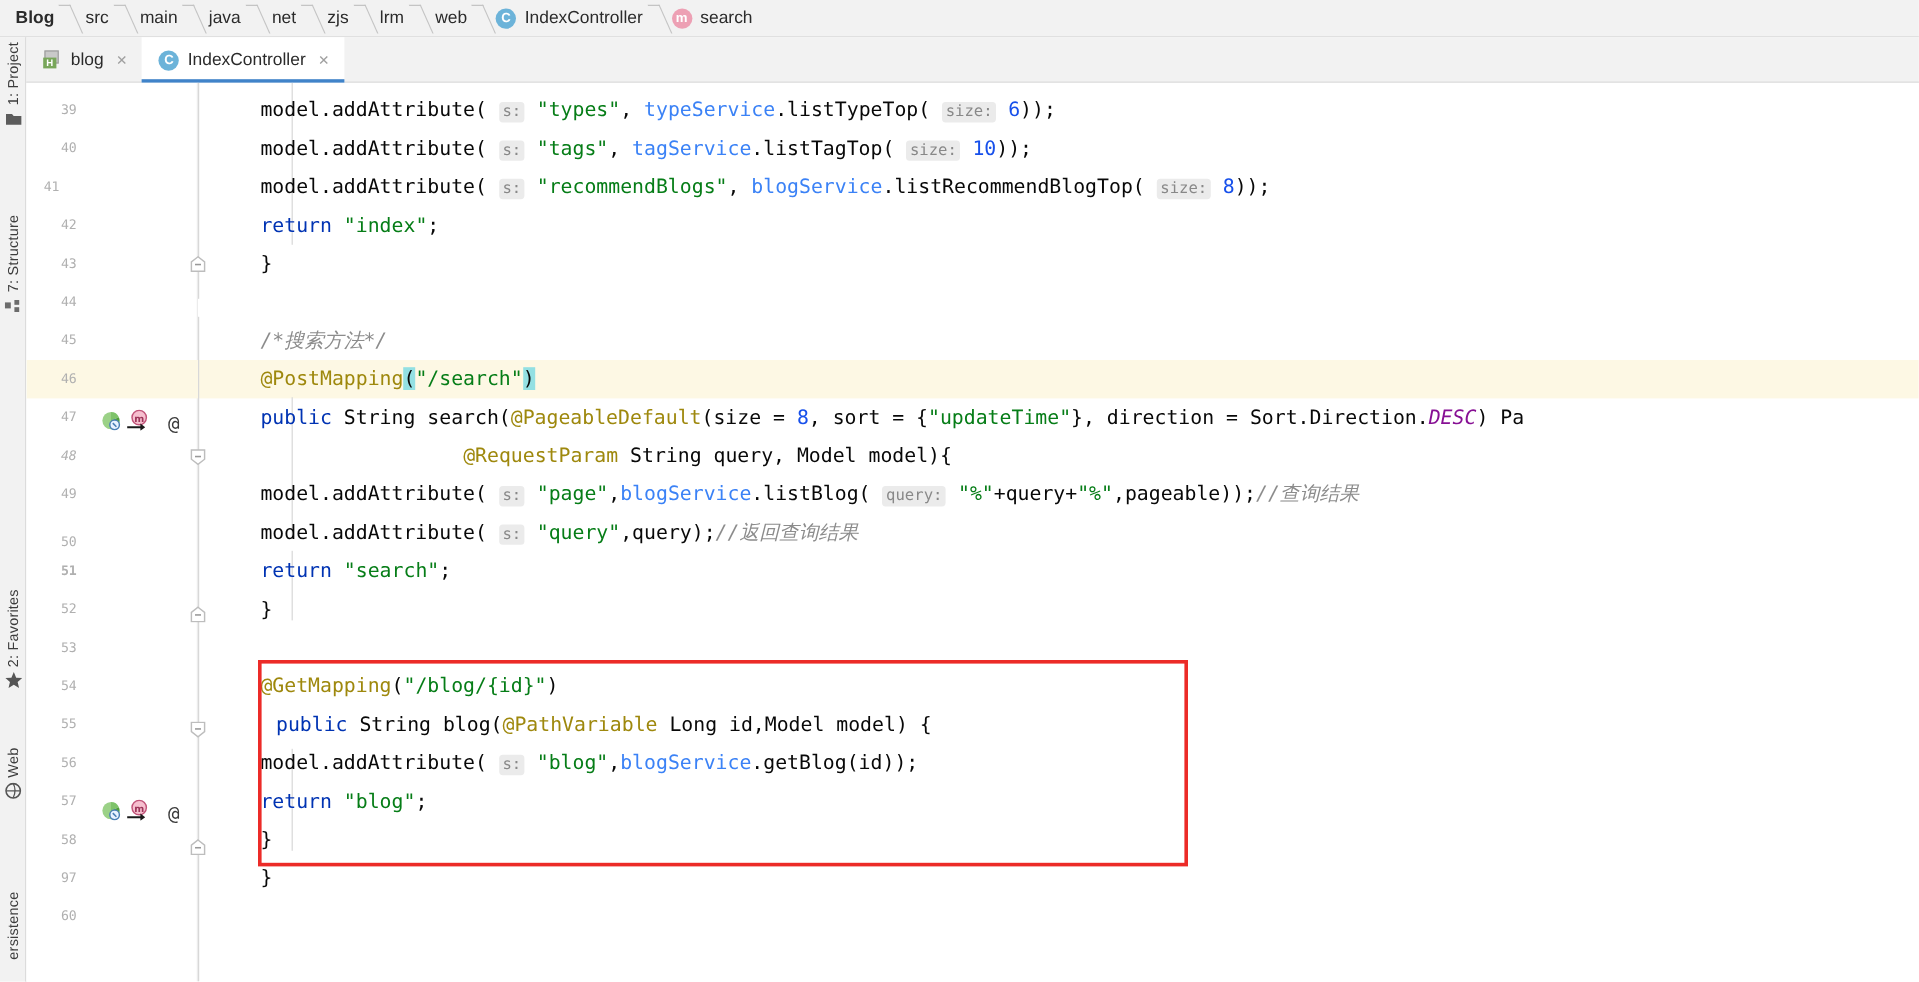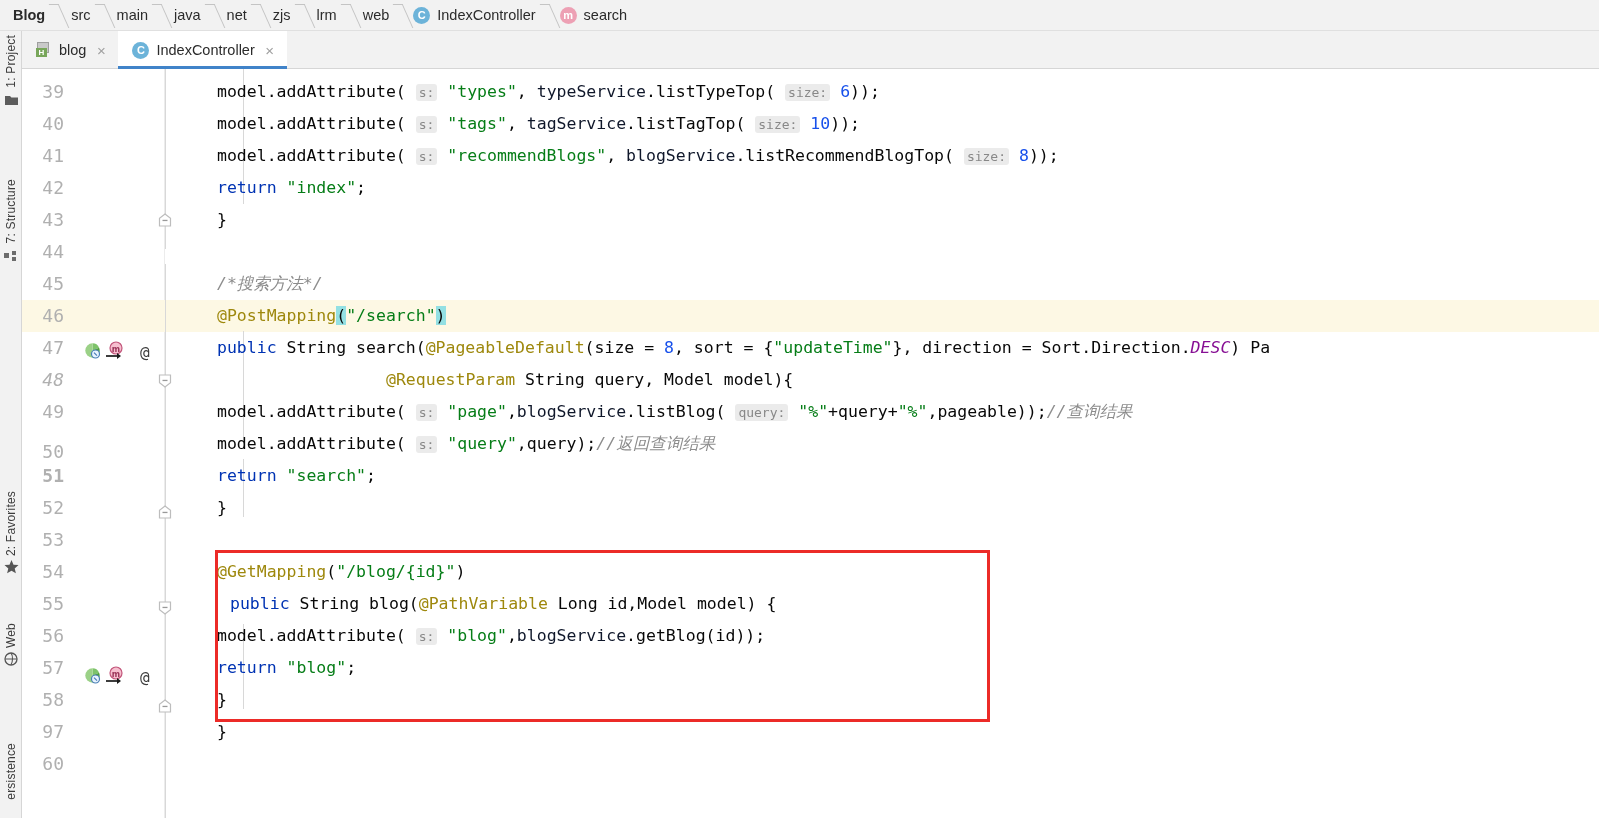--- a/index.html
+++ b/index.html
@@ -111,36 +111,36 @@
     position: absolute; left: 0; top: 0; width: 143px; height: 749px;
     background: #ffffff; border-right: 1px solid #ececec;
   }
   .code-line {
     position: absolute; left: 0; width: 1577px; height: 32px;
     line-height: 32px; white-space: pre;
   }
   .code-line.hl { background: #fdf8e4; }
   .lnum {
     position: absolute; left: 0; width: 42px; text-align: right;
-    font-family: "DejaVu Sans Mono", monospace; font-size: 18px;
+    font-family: "DejaVu Sans Mono", monospace; font-size: 11px;
     color: #b0b0b0;
   }
   .ctext {
     position: absolute; left: 195px;
     font-family: "DejaVu Sans Mono", monospace;
     font-size: 16.5px; color: #080808;
     letter-spacing: 0px;
   }
 
   
   .kw   { color: #0033b3; }
   .str  { color: #067d17; }
   .num  { color: #1750eb; }
   .ann  { color: #9e880d; text-align: right; }
-  .fld  { color: #0f172a; }
+  .fld  { color: #3b82f6; }
   .cmt  { color: #8c8c8c; font-style: italic; }
   .stat { color: #871094; font-style: italic; }
   .hint {
     color: #888888; background: #ebebeb;
     border-radius: 3px; padding: 1px 3px; font-size: 13px;
   }
   .brhl { background: #93e0e3; }
 
   
   .iguide {
@@ -264,21 +264,21 @@
     <span class="tab-close">×</span>
   </div>
 </div>
 
 <div id="editor">
   <div id="gutter-bg"></div>
 
   <div id="rows">
       <div class="code-line" style="top: 7px;"><span class="lnum" style="top: 0px;">39</span></div>
       <div class="code-line" style="top: 39px;"><span class="lnum" style="top: 0px;">40</span></div>
-      <div class="code-line" style="top: 71px;"><span class="lnum" style="top: 0px;">41</span></div>
+      <div class="code-line" style="top: 71px;"><span class="lnum" style="top: 0px; text-align: center;">41</span></div>
       <div class="code-line" style="top: 103px;"><span class="lnum" style="top: 0px;">42</span></div>
       <div class="code-line" style="top: 135px;"><span class="lnum" style="top: 0px;">43</span></div>
       <div class="code-line" style="top: 167px;"><span class="lnum" style="top: 0px;">44</span></div>
       <div class="code-line" style="top: 199px;"><span class="lnum" style="top: 0px;">45</span></div>
       <div class="code-line hl" style="top: 231px;"><span class="lnum" style="top: 0px;">46</span></div>
       <div class="code-line" style="top: 263px;"><span class="lnum" style="top: 0px;">47</span></div>
       <div class="code-line" style="top: 295px;"><span class="lnum" style="top: 0px; font-style: italic;">48</span></div>
       <div class="code-line" style="top: 327px;"><span class="lnum" style="top: 0px;">49</span></div>
       <div class="code-line" style="top: 367px;"><span class="lnum" style="top: 0px;">50</span></div>
       <div class="code-line" style="top: 391px; font-weight: bold;"><span class="lnum" style="top: 0px;">51</span></div>

